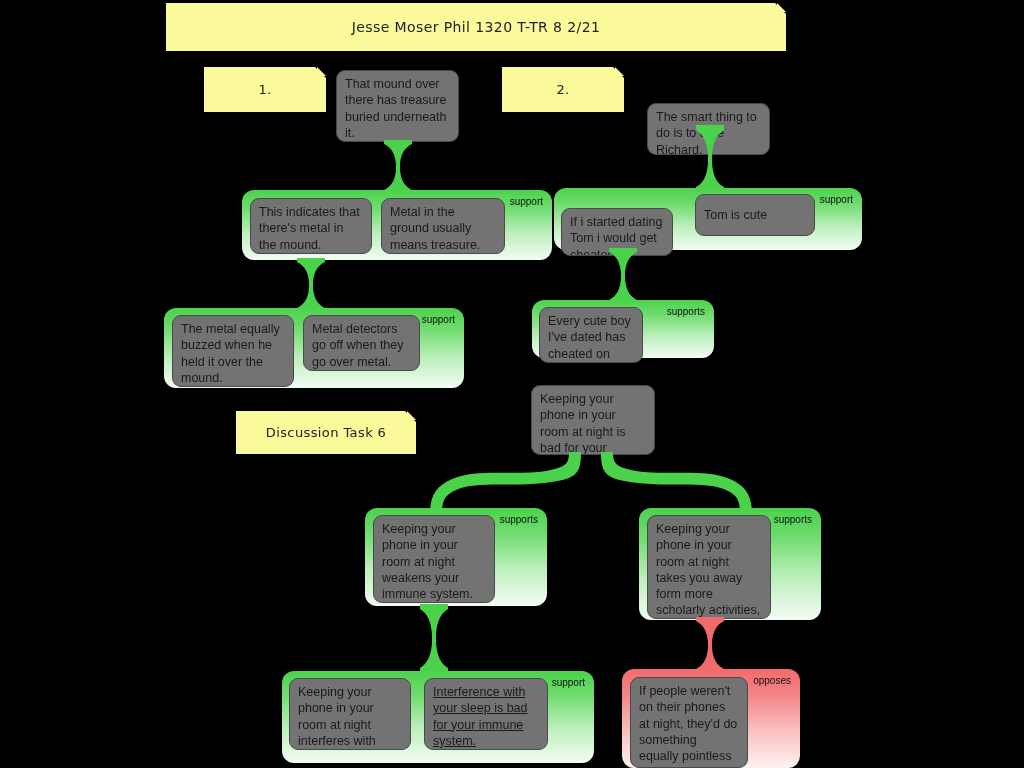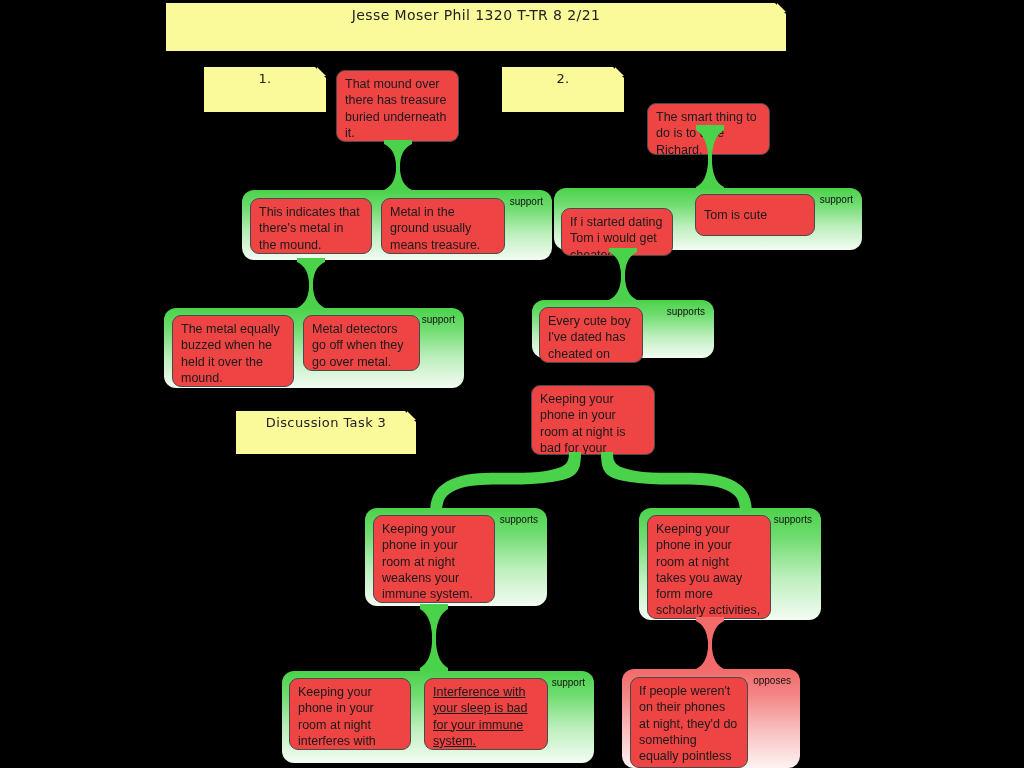--- a/index.html
+++ b/index.html
@@ -19,20 +19,21 @@
 
   
   .sticky {
     position: absolute;
     background: #FAFA9B;
     color: #222222;
     font-family: "DejaVu Sans", sans-serif;
     font-size: 13px;
     letter-spacing: 0.4px;
     display: flex;
+    align-items: center;
     justify-content: center;
     text-align: center;
     padding: 4px 10px;
     line-height: 1.2;
   }
   .sticky .fold {
     position: absolute;
     top: 0; right: 0;
     width: 0; height: 0;
     border-left: 11px solid transparent;
@@ -64,21 +65,21 @@
     font-family: "Liberation Sans", sans-serif;
     font-size: 10px;
     color: #111111;
     white-space: nowrap;
     text-align: right;
   }
 
   
   .card {
     position: absolute;
-    background: #ef4444;
+    background: #737373;
     border: 1px solid #4A4A4A;
     border-radius: 9px;
     color: #1A1A1A;
     font-family: "Liberation Sans", sans-serif;
     font-size: 12.5px;
     line-height: 16.3px;
     padding: 5px 8px 4px 8px;
     overflow: hidden;
   }
   .card.vcenter {
@@ -180,21 +181,21 @@
   <div class="group support" style="left:532px; top:300px; width:182px; height:58px;">
     <span class="reltype">supports</span>
   </div>
   <div class="card" style="left:539px; top:307px; width:104px; height:56px;">
     <span>Every cute boy I've dated has cheated on me.</span>
   </div>
 
   <div class="sticky" style="left:236px; top:411px; width:180px; height:43px;">
     <span class="fold"></span>
     <span class="fold2"></span>
-    <span>Discussion Task 3</span>
+    <span>Discussion Task 6</span>
   </div>
 
   <div class="card" style="left:531px; top:385px; width:124px; height:70px;">
     <span>Keeping your phone in your room at night is bad for your grades.</span>
   </div>
 
   <div class="conn" style="left:430px; top:452px; width:160px; height:62px;">
     <svg width="160" height="62" viewBox="0 0 160 62">
       <path d="M151,0 C151,22 146,26 122,30 C86,36 48,28 26,38 C14,43 12,50 12,62
                L0,62 C0,44 6,34 22,27 C48,16 84,24 116,19 C136,15 139,12 139,0 Z" fill="#4BD24B"></path>

